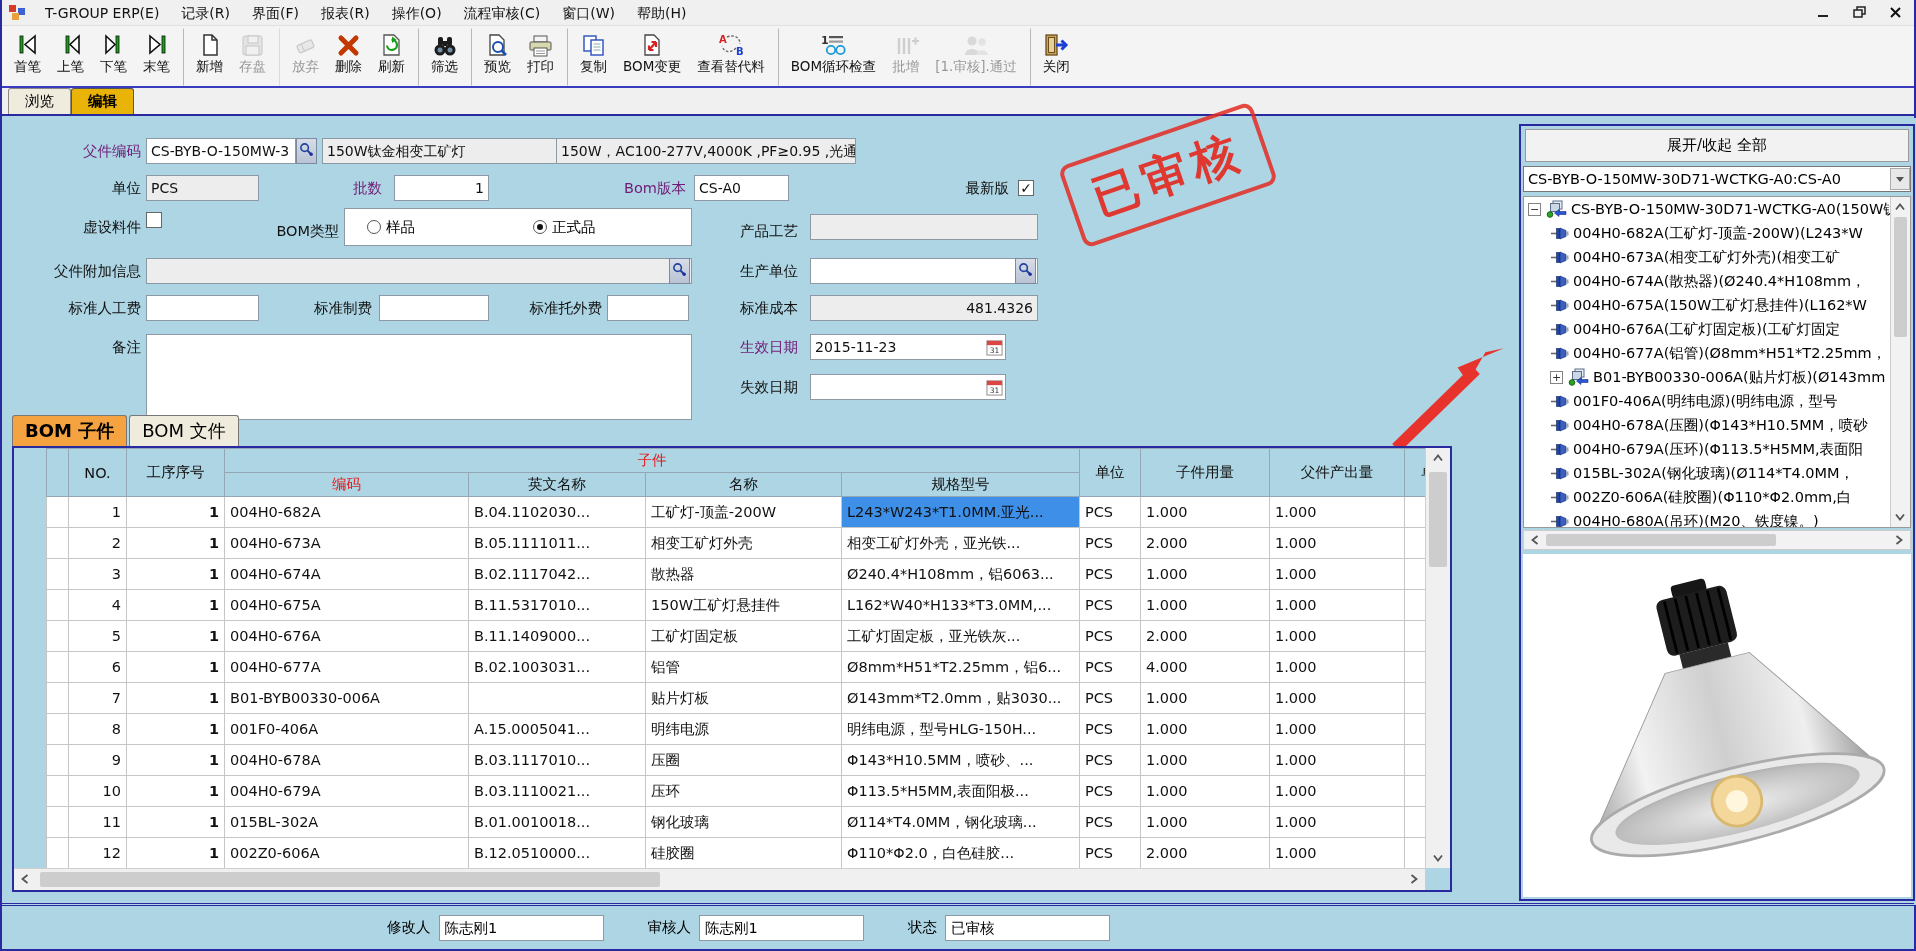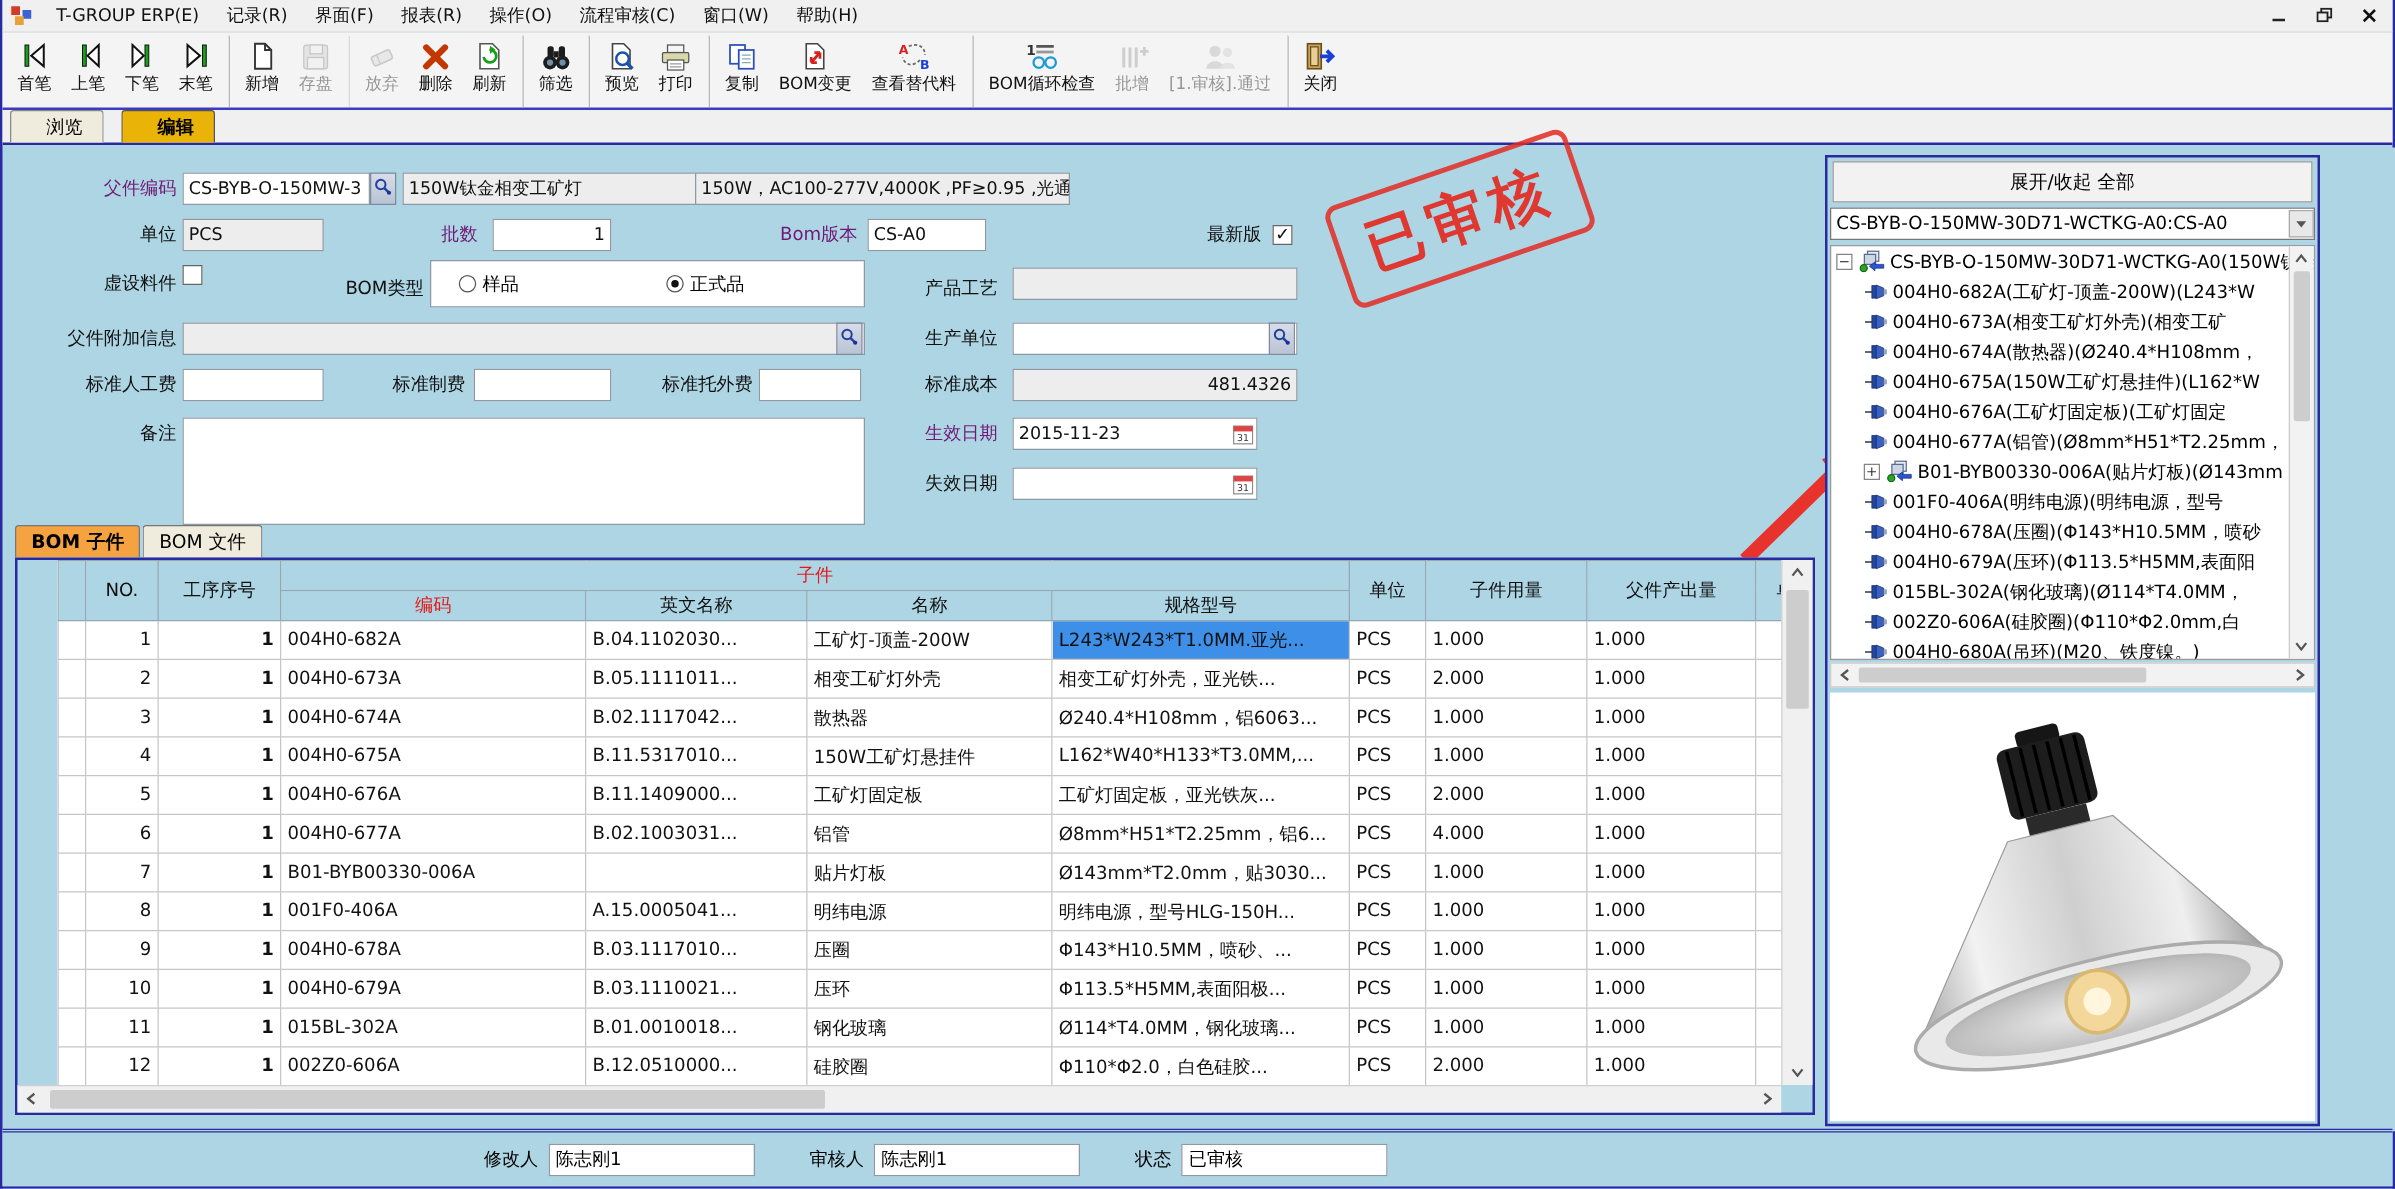--- a/index.html
+++ b/index.html
@@ -16,21 +16,21 @@
 
   
   .toolbar { height:62px; background:#F4F4F4; display:flex; align-items:stretch; padding:2px 4px 0 4px; border-bottom:2px solid #3B3BC0; }
   .tbtn { display:flex; flex-direction:column; align-items:center; justify-content:flex-start; padding:3px 7px 1px 7px; font-size:13.5px; color:#111; white-space:nowrap; border:1px solid transparent; }
   .tbtn .ticon-area { height:26px; display:flex; align-items:center; }
   .tbtn.sep { border-left:1px solid #b8b8b8; margin-left:5px; padding-left:12px; border-radius:0; }
   .tbtn.disabled { opacity:.42; filter:grayscale(1); }
 
   
   .tabstrip { height:28px; background:#F0F0F0; display:flex; align-items:flex-end; padding-left:6px; border-bottom:2px solid #2A2AA0; }
-  .vtab { padding:3px 16px 3px 28px; font-size:14.5px; border:1px solid #888; border-bottom:none; background:#EFEBDD; margin-right:14px; border-radius:3px 3px 0 0; }
+  .vtab { padding:3px 16px 3px 16px; font-size:14.5px; border:1px solid #888; border-bottom:none; background:#EFEBDD; margin-right:0; border-radius:3px 3px 0 0; }
   .vtab.active { background:#eab308; font-weight:bold; border-color:#555; }
 
   
   .main { position:absolute; top:118px; left:2px; width:1912px; height:787px; background:#ADD5E4; }
 
   .flabel { position:absolute; font-size:14.5px; color:#111; text-align:right; line-height:26px; }
   .flabel.req { color:#701a75; }
   .fi { position:absolute; height:26px; background:#fff; border:1px solid #8d9aa6; font-size:14px; line-height:24px; padding:0 4px; color:#111; overflow:hidden; white-space:nowrap; }
   .fi.ro { background:#EDEDED; }
   .fi.num { text-align:right; }
@@ -39,21 +39,21 @@
   .cb { position:absolute; width:16px; height:16px; background:#fff; border:1px solid #666; font-size:14px; line-height:14px; text-align:center; color:#111; }
   .cb.checked::after { content:"✓"; font-weight:bold; }
   .radio { display:inline-block; width:14px; height:14px; border:1px solid #555; border-radius:50%; background:#fff; vertical-align:-2px; margin-right:5px; position:relative; }
   .radio.checked::after { content:""; position:absolute; left:3px; top:3px; width:6px; height:6px; border-radius:50%; background:#111; }
   .groupbox { position:absolute; background:#fff; border:1px solid #8d9aa6; display:flex; align-items:center; font-size:14.5px; }
 
   .stamp { position:absolute; left:1062px; top:14px; transform:rotate(-19deg); color:rgba(227,42,34,.92); font-size:46px; font-weight:bold; letter-spacing:6px; border:4px solid rgba(227,42,34,.85); border-radius:10px; padding:8px 20px; background:rgba(255,255,255,0.02); }
 
   
   .bomtabs { position:absolute; left:8px; top:300px; display:flex; align-items:flex-end; height:28px; }
-  .btab { padding:3px 12px; font-size:15px; border:1px solid #777; border-bottom:none; background:#EFEBDD; margin-right:2px; border-radius:3px 3px 0 0; }
+  .btab { padding:3px 12px; font-size:18px; border:1px solid #777; border-bottom:none; background:#EFEBDD; margin-right:2px; border-radius:3px 3px 0 0; }
   .btab.active { background:#F5A340; font-weight:bold; }
 
   
   .grid-wrap { position:absolute; left:8px; top:328px; width:1440px; height:446px; border:2px solid #2A2AA0; background:#ADD5E4; }
   .grid-scroll { position:absolute; left:0; top:0; right:25px; bottom:22px; overflow:hidden; background:#fff;margin-left:32px; }
   table.grid { border-collapse:collapse; table-layout:fixed; width:1406px; }
   table.grid th { background:#ADD5E4; border:1px solid #93A8B4; font-size:14.5px; font-weight:normal; color:#111; padding:2px; }
   table.grid th.red { color:#E21A1A; }
   table.grid td { border:1px solid #C6C6C6; font-size:14.5px; height:31px; padding:0 5px; white-space:nowrap; overflow:hidden; background:#fff; color:#111; }
   td.c-en, td.c-name, td.c-spec, td.c-unit { background:#EFEFEF; }
@@ -63,21 +63,21 @@
   td.c-qty, td.c-pq { padding-right:14px; }
   td.selected { background:#3D8FE8 !important; color:#fff; }
 
   .vscroll { position:absolute; right:0; top:0; width:25px; bottom:22px; background:#F0F0F0; border-left:1px solid #cfcfcf; }
   .hscroll { position:absolute; left:0; right:25px; bottom:0; height:22px; background:#F0F0F0; border-top:1px solid #cfcfcf; }
   .sc-btn { position:absolute; width:22px; height:20px; display:flex; align-items:center; justify-content:center; color:#555; }
   .v-thumb { position:absolute; left:3px; right:3px; background:#CDCDCD; border-radius:2px; }
   .h-thumb { position:absolute; top:3px; bottom:3px; background:#CDCDCD; border-radius:2px; }
 
   
-  .rpanel { position:absolute; left:1456px; top:6px; width:396px; height:777px; border:2px solid #2A2AA0; background:#ADD5E4; }
+  .rpanel { position:absolute; left:1515px; top:6px; width:396px; height:777px; border:2px solid #2A2AA0; background:#ADD5E4; }
   .tree-toggle { position:absolute; left:4px; right:4px; top:3px; height:33px; background:#F2F2F2; border:1px solid #999; font-size:15px; display:flex; align-items:center; justify-content:center; }
   .ver-select { position:absolute; left:2px; right:2px; top:40px; height:26px; background:#fff; border:1px solid #777; font-size:14.5px; line-height:24px; padding:0 22px 0 4px; white-space:nowrap; overflow:hidden; }
   .ver-arrow { position:absolute; right:3px; top:42px; width:20px; height:22px; background:#E8E8E8; border:1px solid #aaa; display:flex; align-items:center; justify-content:center; }
   .treebox { position:absolute; left:2px; right:2px; top:70px; height:332px; background:#fff; border:1px solid #999; overflow:hidden; }
   .tnode { height:24px; display:flex; align-items:center; white-space:nowrap; font-size:14.5px; padding-left:4px; }
   .tnode.indent { padding-left:26px; background:linear-gradient(to right, transparent 14px, transparent 14px); }
   .expbox { width:13px; height:13px; border:1px solid #848484; background:#fff; font-size:11px; line-height:11px; text-align:center; margin-right:4px; flex:0 0 auto; color:#333; }
   .expbox:empty { display:none; }
   .ticon { margin-right:4px; flex:0 0 auto; display:inline-flex; }
   .ttext { overflow:hidden; }

